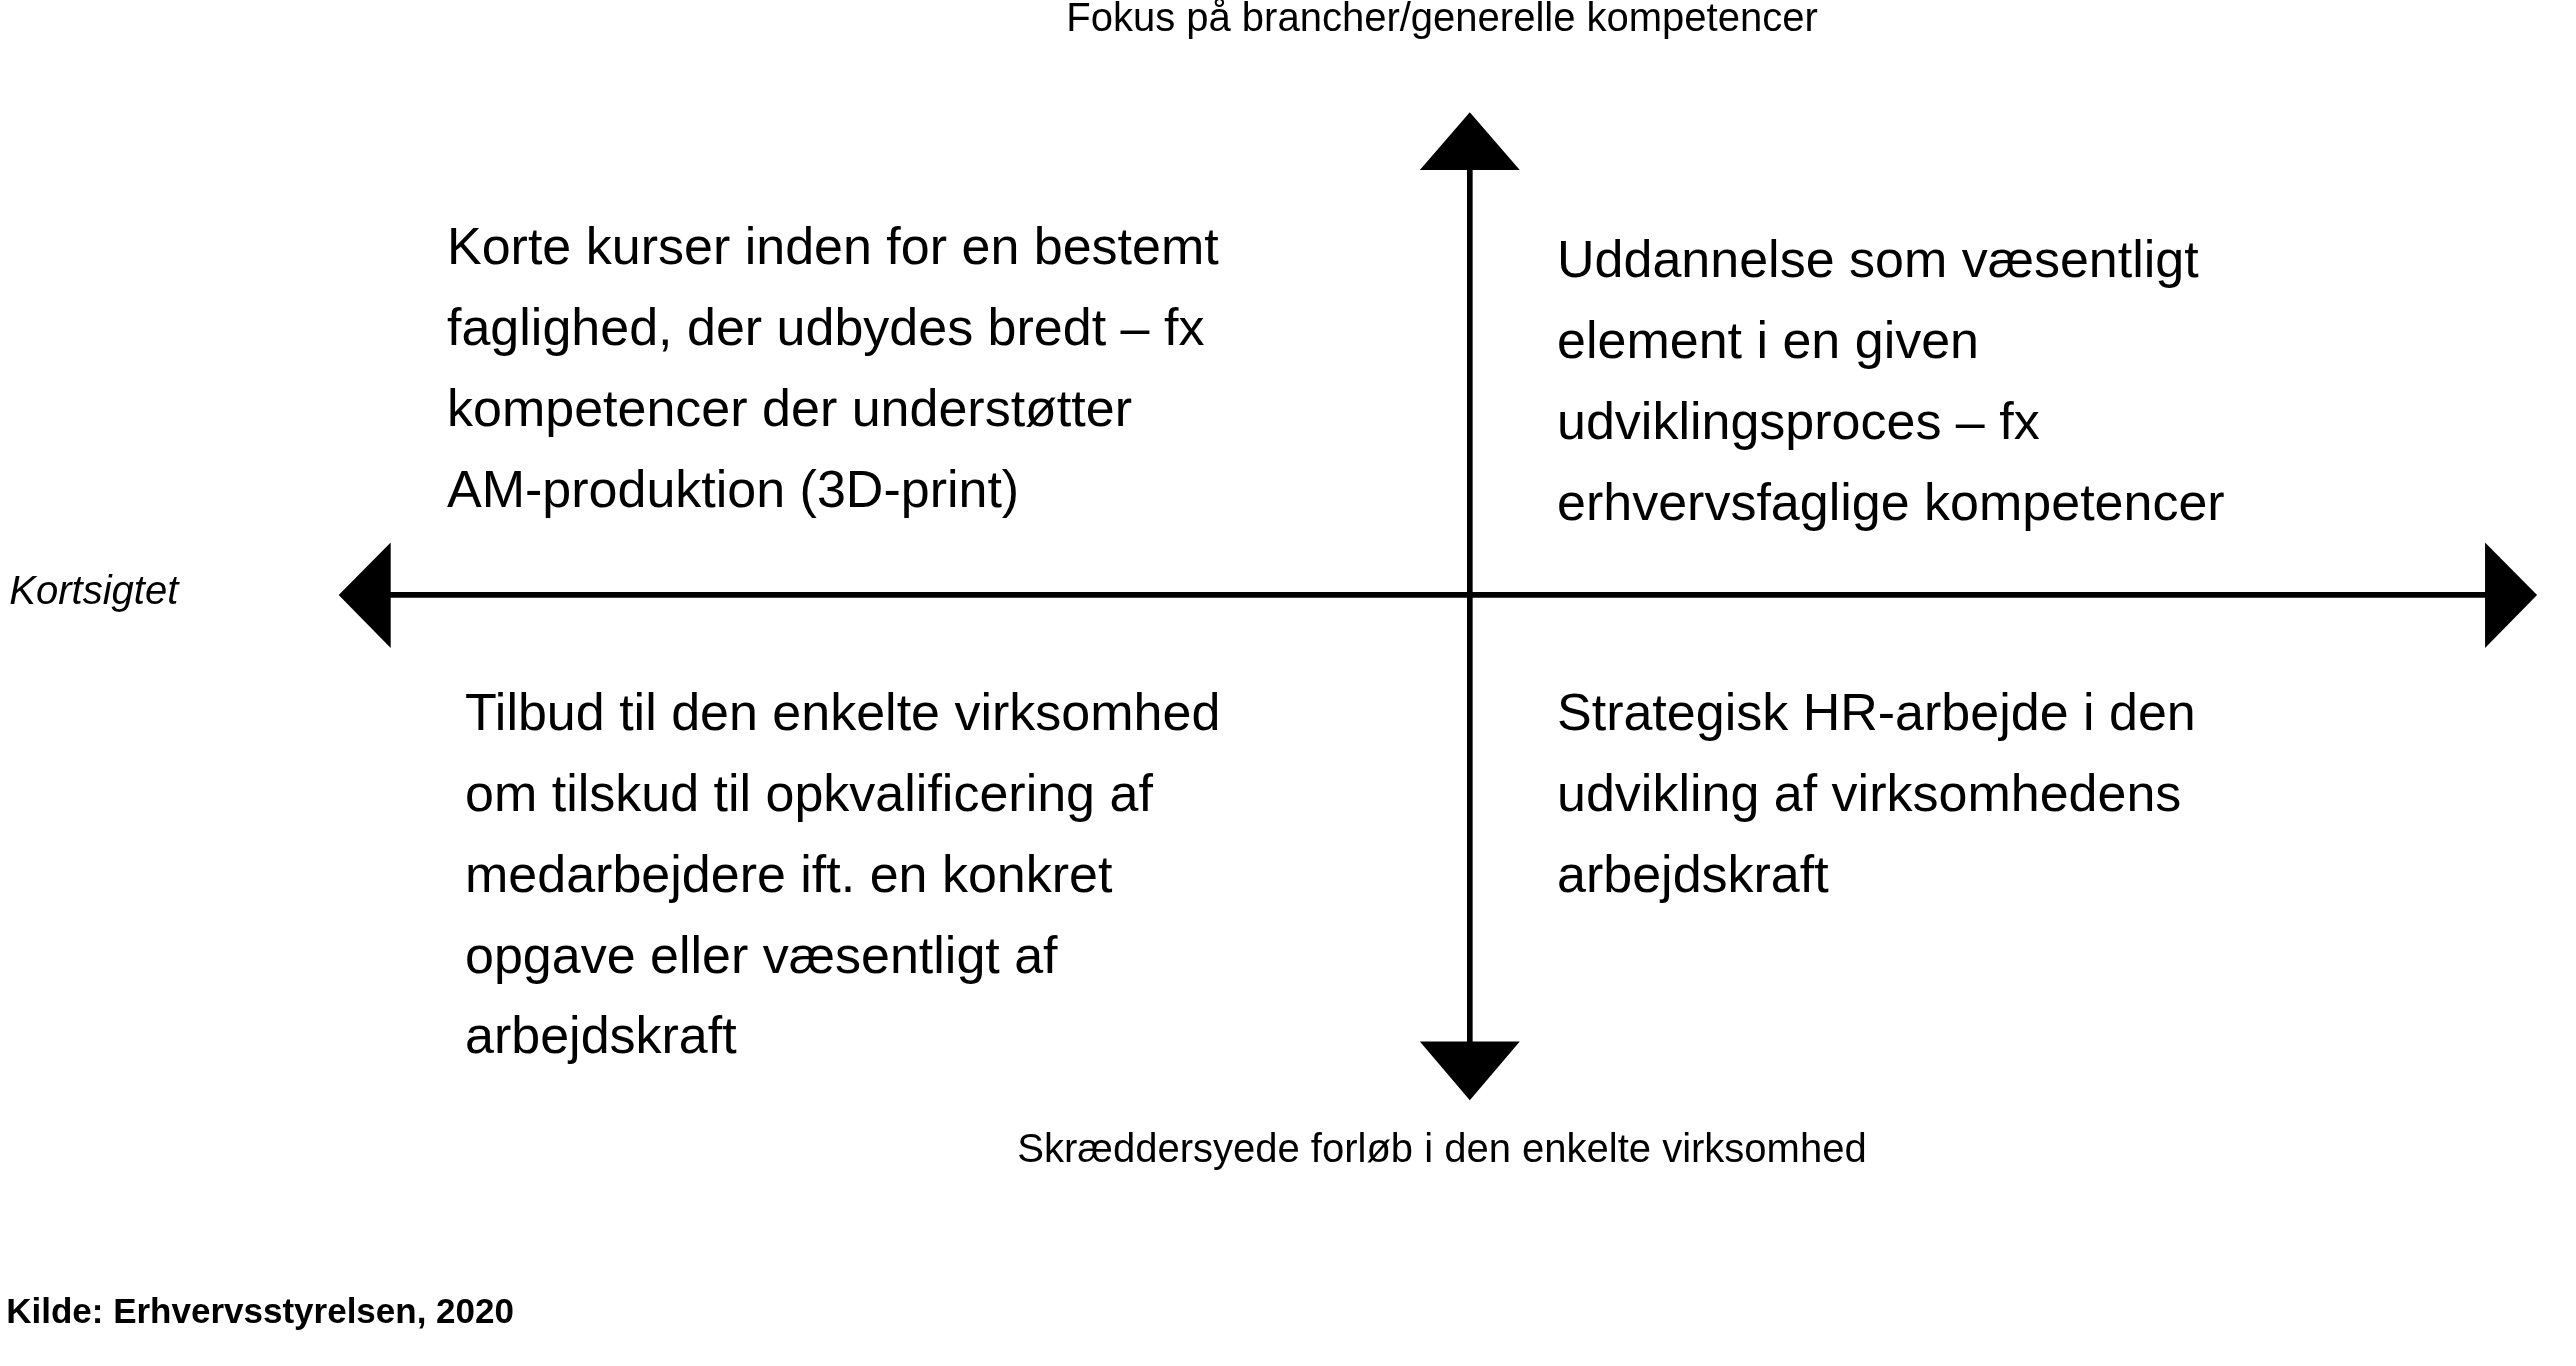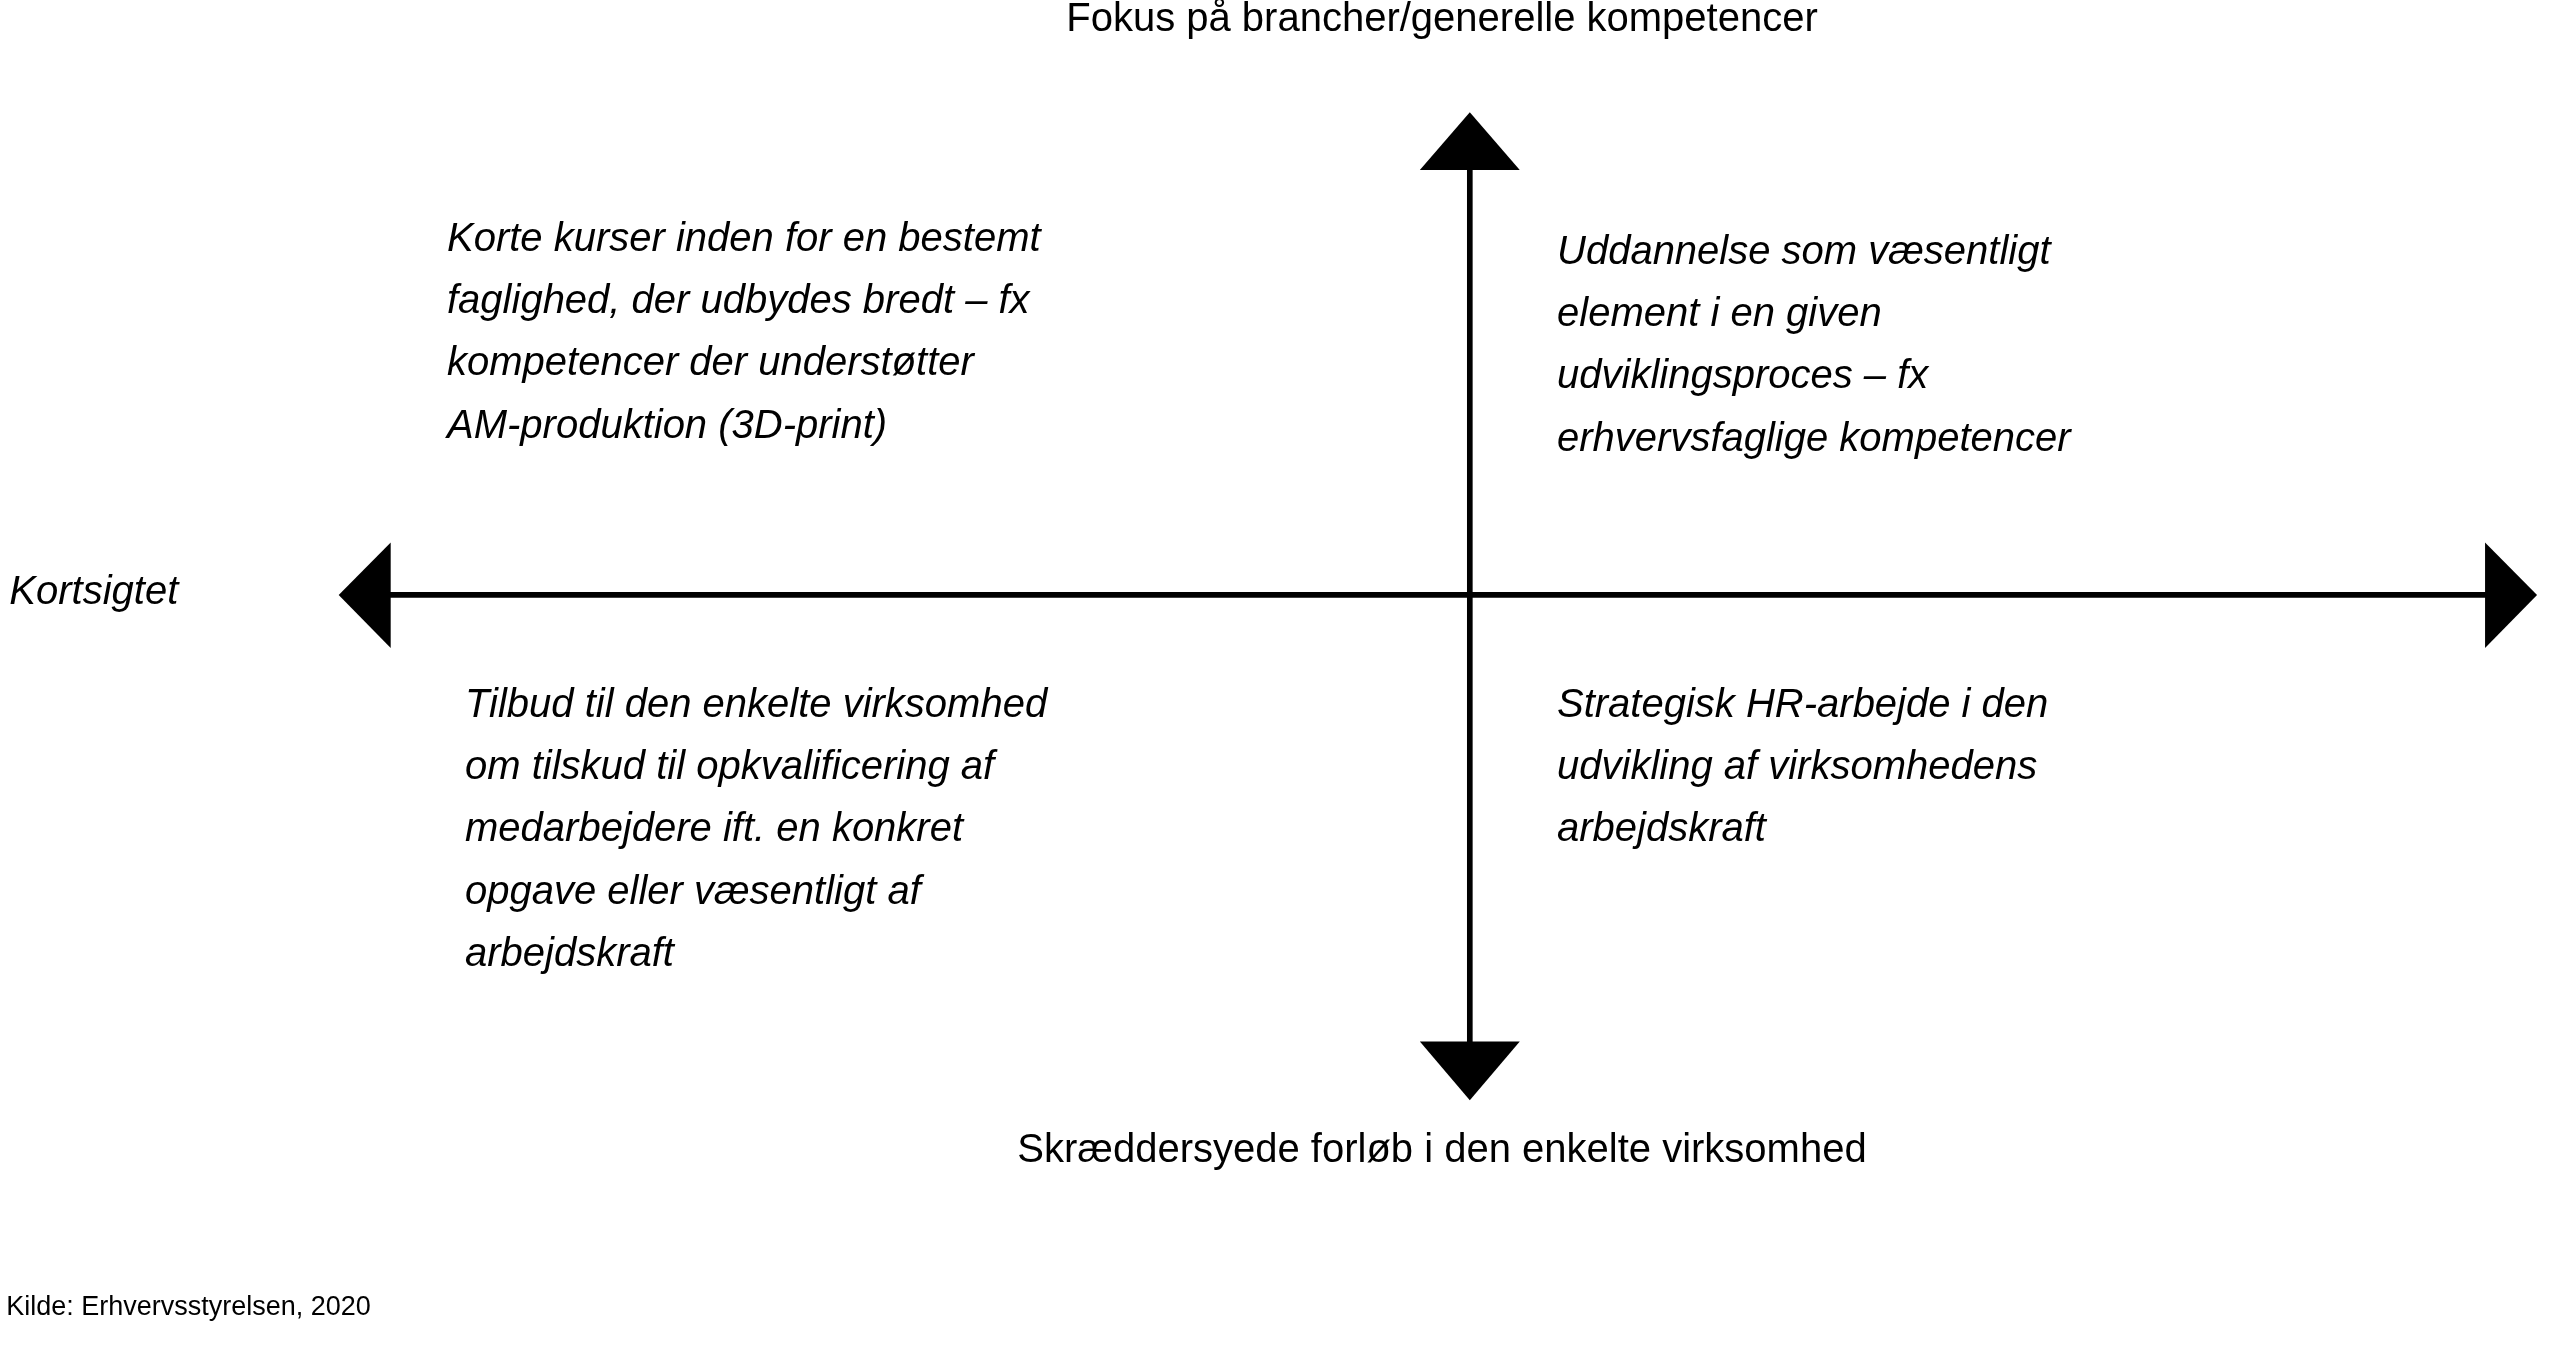--- a/index.html
+++ b/index.html
@@ -55,42 +55,42 @@
     position: absolute;
     top: 0;
     left: 0;
     width: 2884px;
     height: 1366px;
   }
 
   
   .quadrant {
     position: absolute;
-    font-size: 40px;
+    font-size: 52px;
     line-height: 1.555;
     color: #000;
-    font-style: italic;
   }
 
   #q-top-left    { left: 447px;  top: 206px;  width: 999px; }
   #q-top-right   { left: 1557px; top: 219px;  width: 886px; }
   #q-bottom-left { left: 447px;  top: 672px; width: 999px; margin-left: 18px; }
   #q-bottom-right{ left: 1557px; top: 672px; width: 907px; }
 
   .quadrant .line { display: block; white-space: pre; }
 
   
   #source-caption {
     position: absolute;
     left: 6.2px;
     top: 1292px;
-    font-size: 27px;
+    font-size: 35px;
     line-height: 1.1;
     color: #000;
     white-space: nowrap;
+    font-weight: bold;
   }
 </style>
 </head>
 <body>
 
 <div id="stage">
 
   <div class="axis-label" id="label-top">Fokus på brancher/generelle kompetencer</div>
 
   <svg id="axis-svg" viewBox="0 0 5598 2652">

